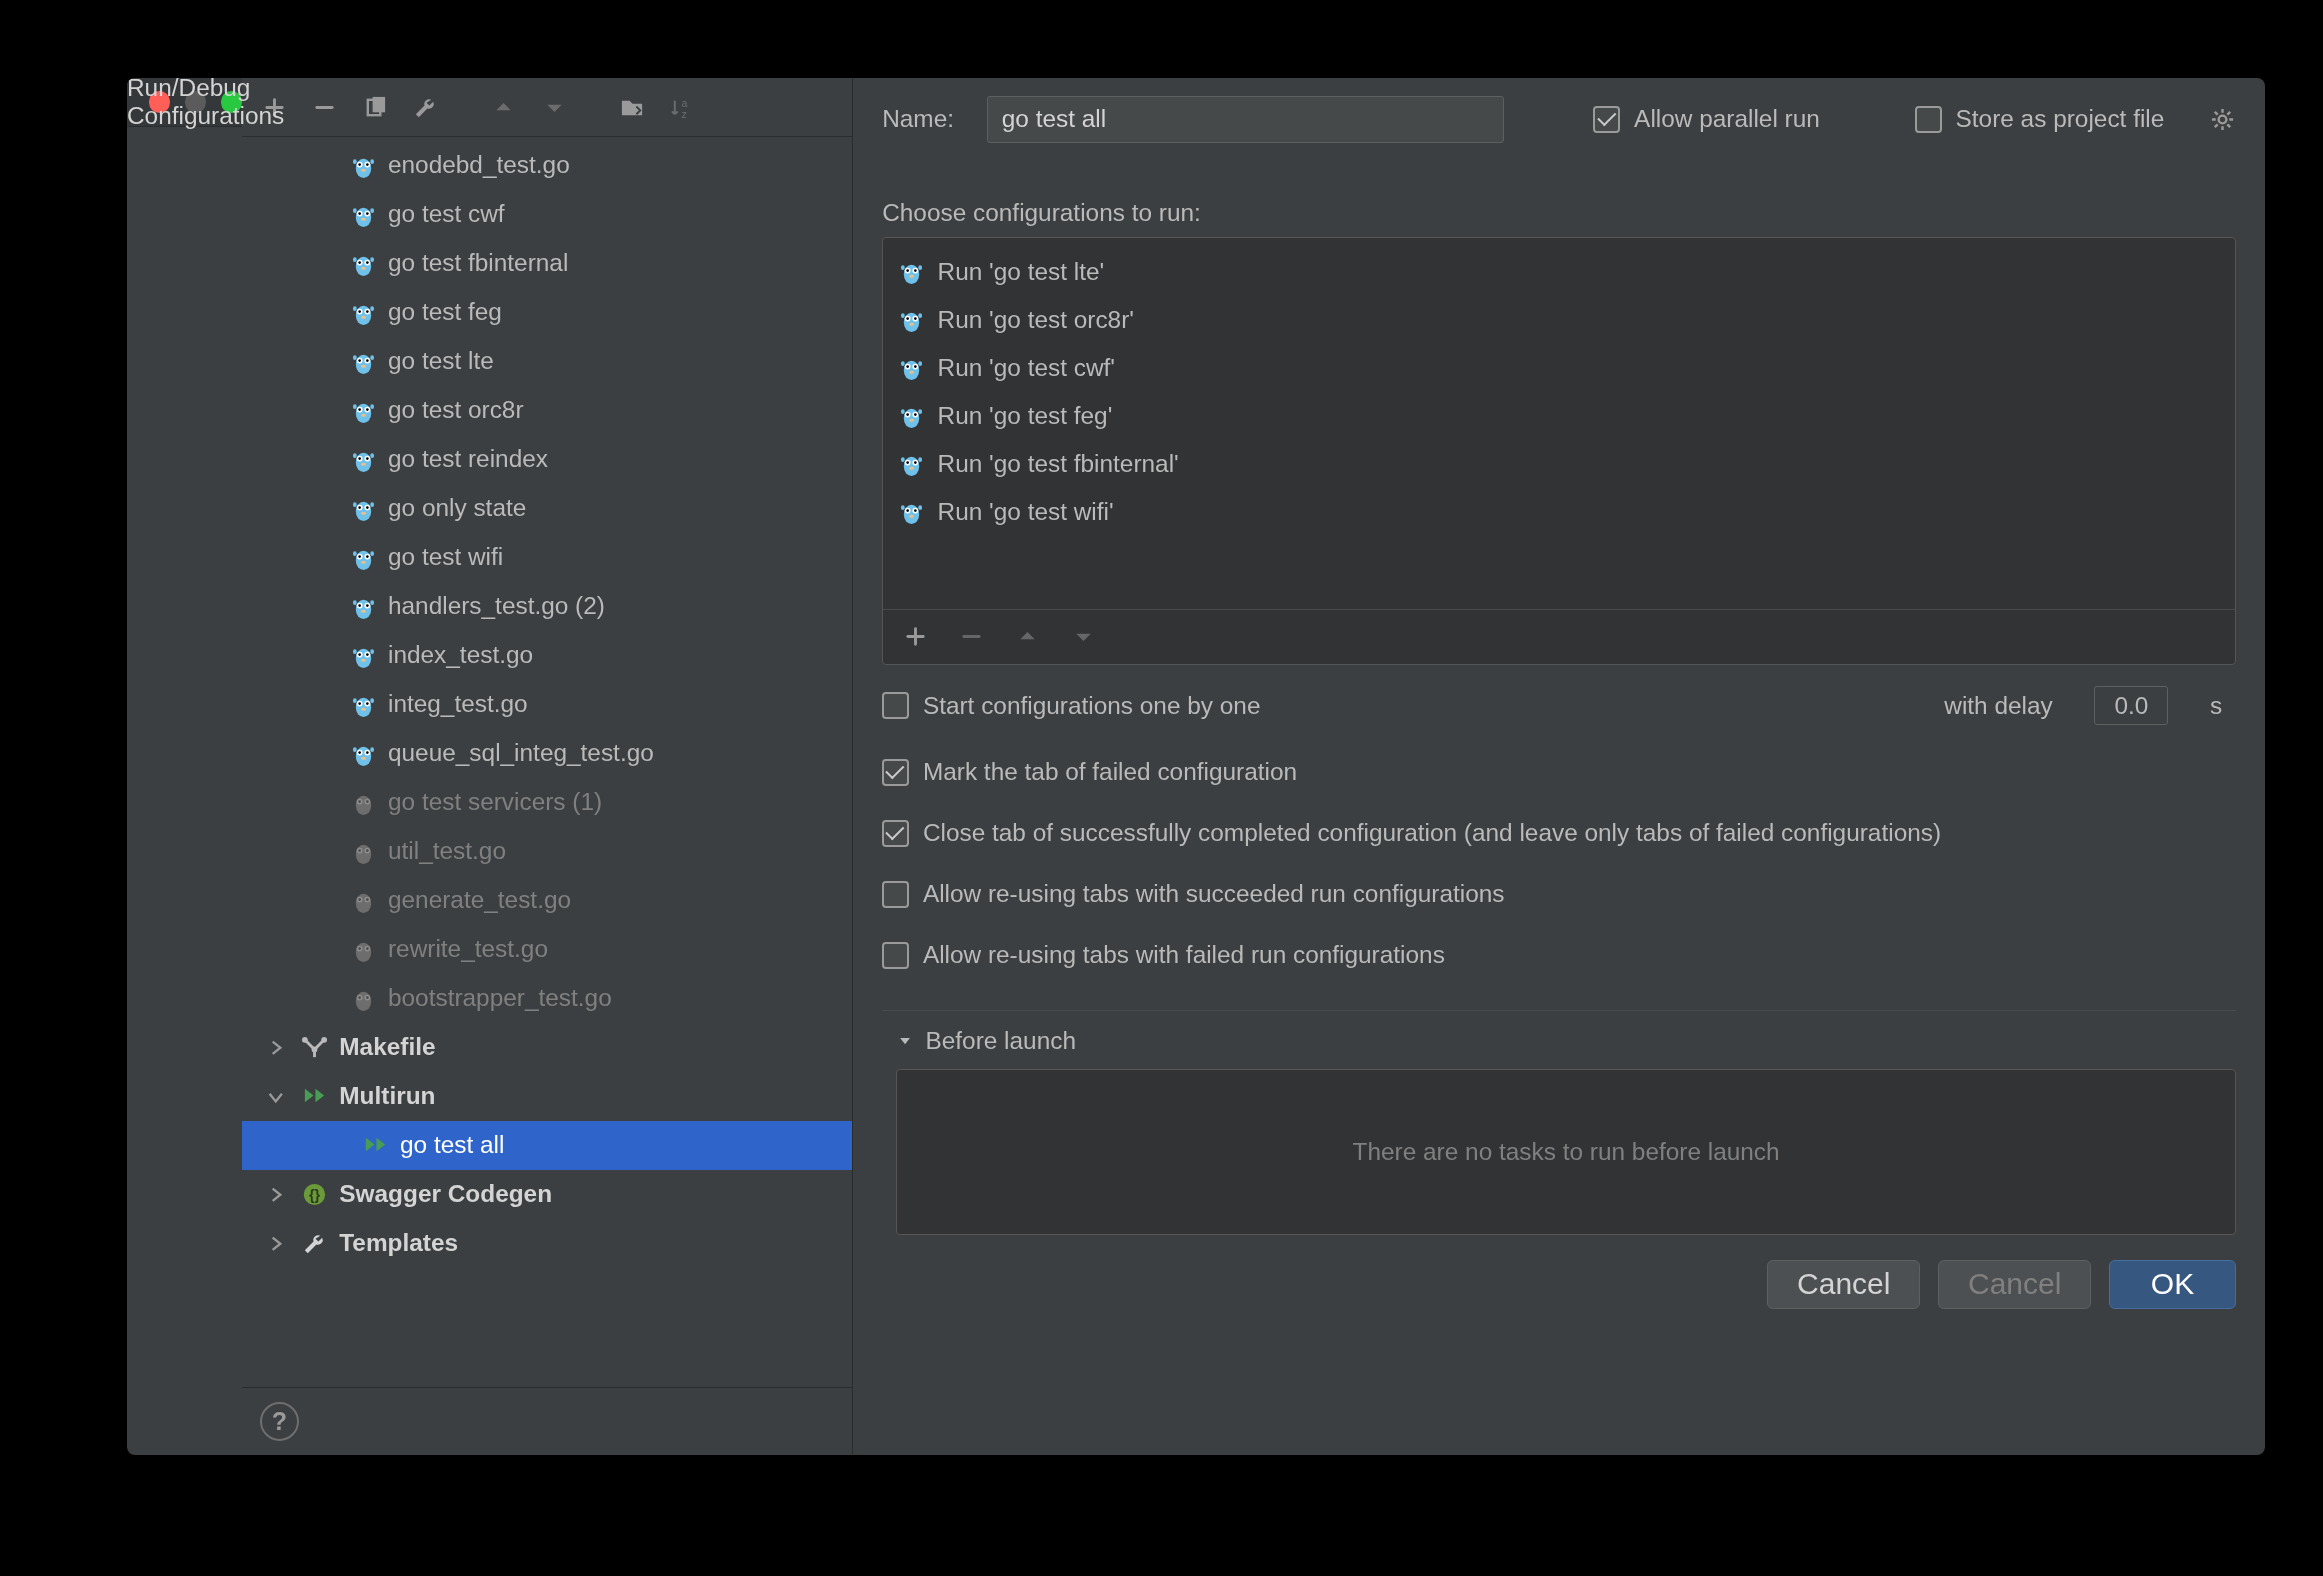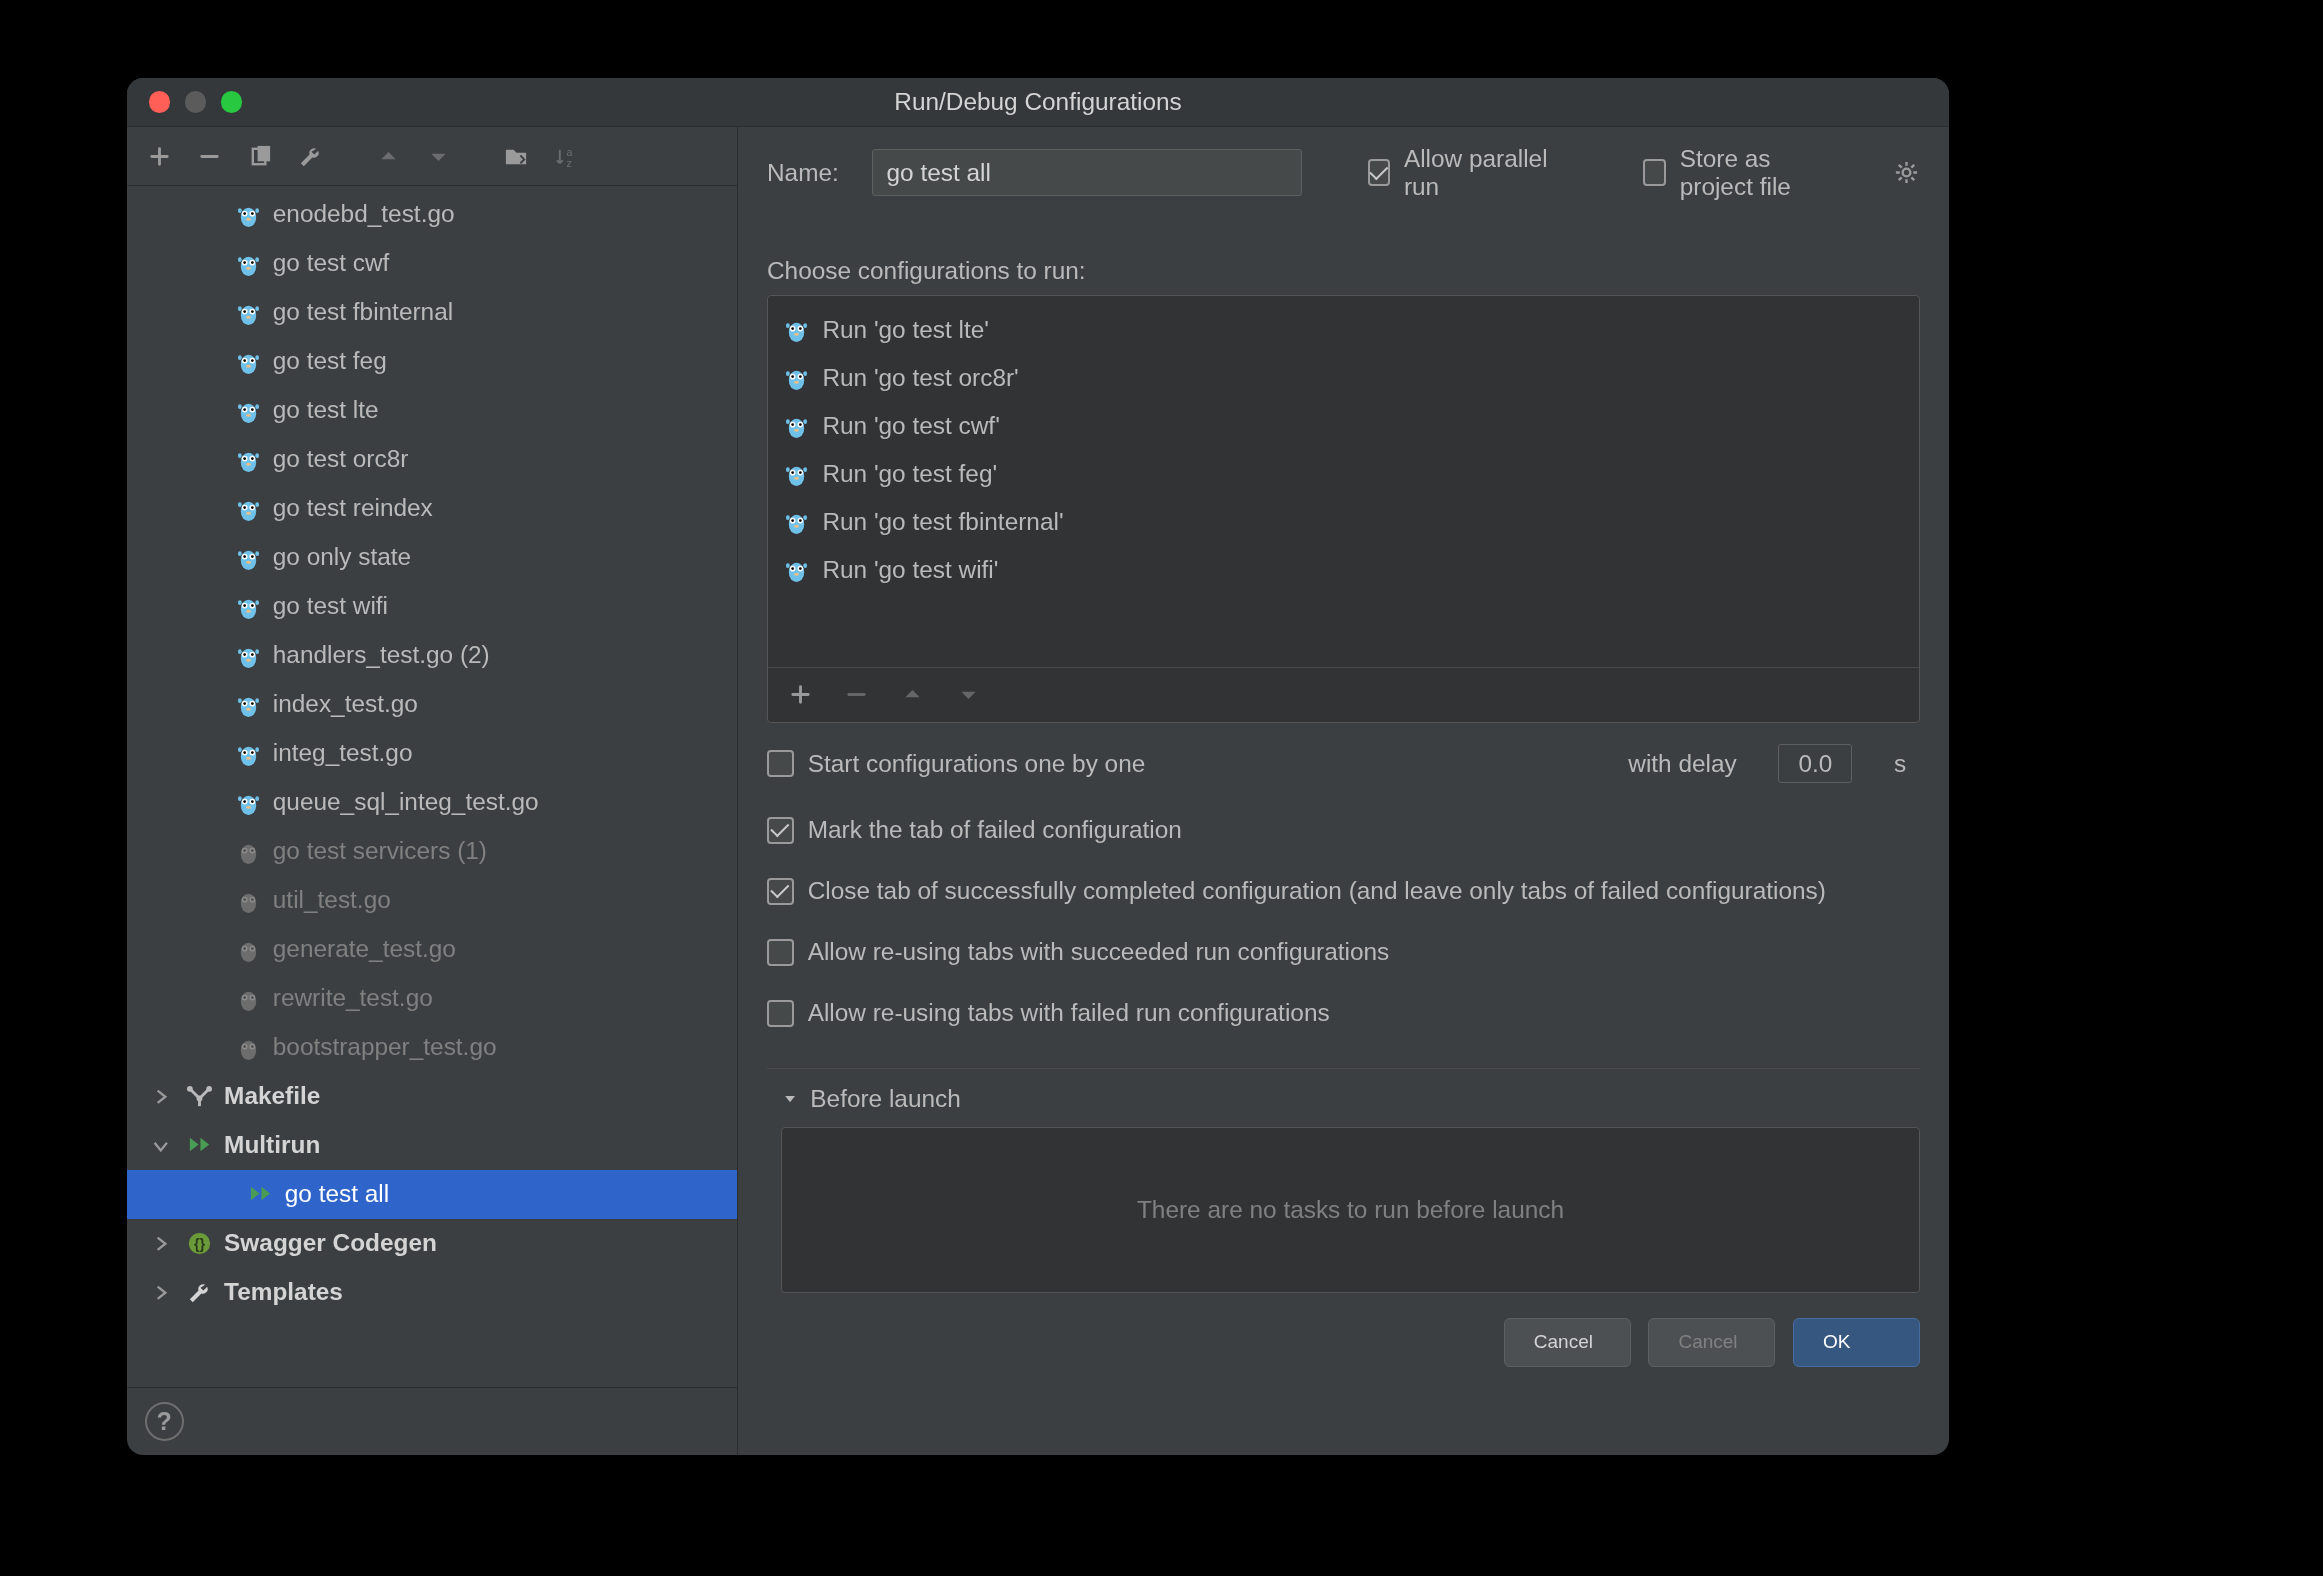--- a/index.html
+++ b/index.html
@@ -18,23 +18,23 @@
     --text-dim:#808080;
     --text-white:#ffffff;
     --accent-green:#499c54;
     --gopher-blue:#59b6e0;
     --icon-grey:#9a9a9a;
   }
   html,body{margin:0;padding:0;width:2323px;height:1576px;background:#000;}
   *{box-sizing:border-box;font-family:-apple-system,BlinkMacSystemFont,"Segoe UI",sans-serif;}
   .shadow{position:absolute;left:117px;top:86px;width:2165px;height:1400px;border-radius:17.6px;background:rgba(0,0,0,0.5);filter:blur(24.4px);}
   .window{
-    position:absolute;left:127px;top:78px;width:1822px;height:1377px;
-    background:var(--bg-window);border-radius:16px;overflow:hidden;
-    display:flex;flex-direction:column;color:var(--text);font-size:24.4px;
+    position:absolute;left:127px;top:78px;width:2138px;height:1377px;
+    background:var(--bg-window);border-radius:8px;overflow:hidden;
+    display:flex;flex-direction:row;color:var(--text);font-size:24.4px;
     box-shadow:0 29px 78px rgba(0,0,0,0.6);
   }
   
   .titlebar{
     height:49px;background:#34383a;display:flex;align-items:center;
     border-bottom:1px solid #2a2d2e;flex:0 0 auto;position:relative;
   }
   .traffic{display:flex;gap:14.6px;margin-left:21.5px;}
   .traffic .dot{width:21.5px;height:21.5px;border-radius:50%;}
   .dot.red{background:#ff5f57;}
@@ -130,22 +130,22 @@
     margin-top:13.7px;border:1px solid var(--border);background:var(--bg-list);
     height:166px;display:flex;align-items:center;justify-content:center;
     color:var(--text-dim);border-radius:3.9px;
   }
   .footer{
     display:flex;align-items:center;justify-content:flex-end;gap:17.6px;
     padding:25px 0 21.5px 0;
   }
   .btn{
     height:49px;min-width:127px;padding:0 29px;border:1px solid var(--border-light);
-    background:var(--bg-btn);color:var(--text-bright);font-size:19px;border-radius:5.9px;
-    display:flex;align-items:center;justify-content:flex-start;
+    background:var(--bg-btn);color:var(--text-bright);font-size:30px;border-radius:5.9px;
+    display:flex;align-items:center;justify-content:center;
   }
   .btn.primary{background:var(--bg-btn-primary);border-color:#466ca0;color:#fff;}
   .btn.disabled{color:var(--text-dim);}
   
   svg{display:block;}
 </style>
 </head>
 <body>
 
 <svg width="0" height="0" style="position:absolute">

